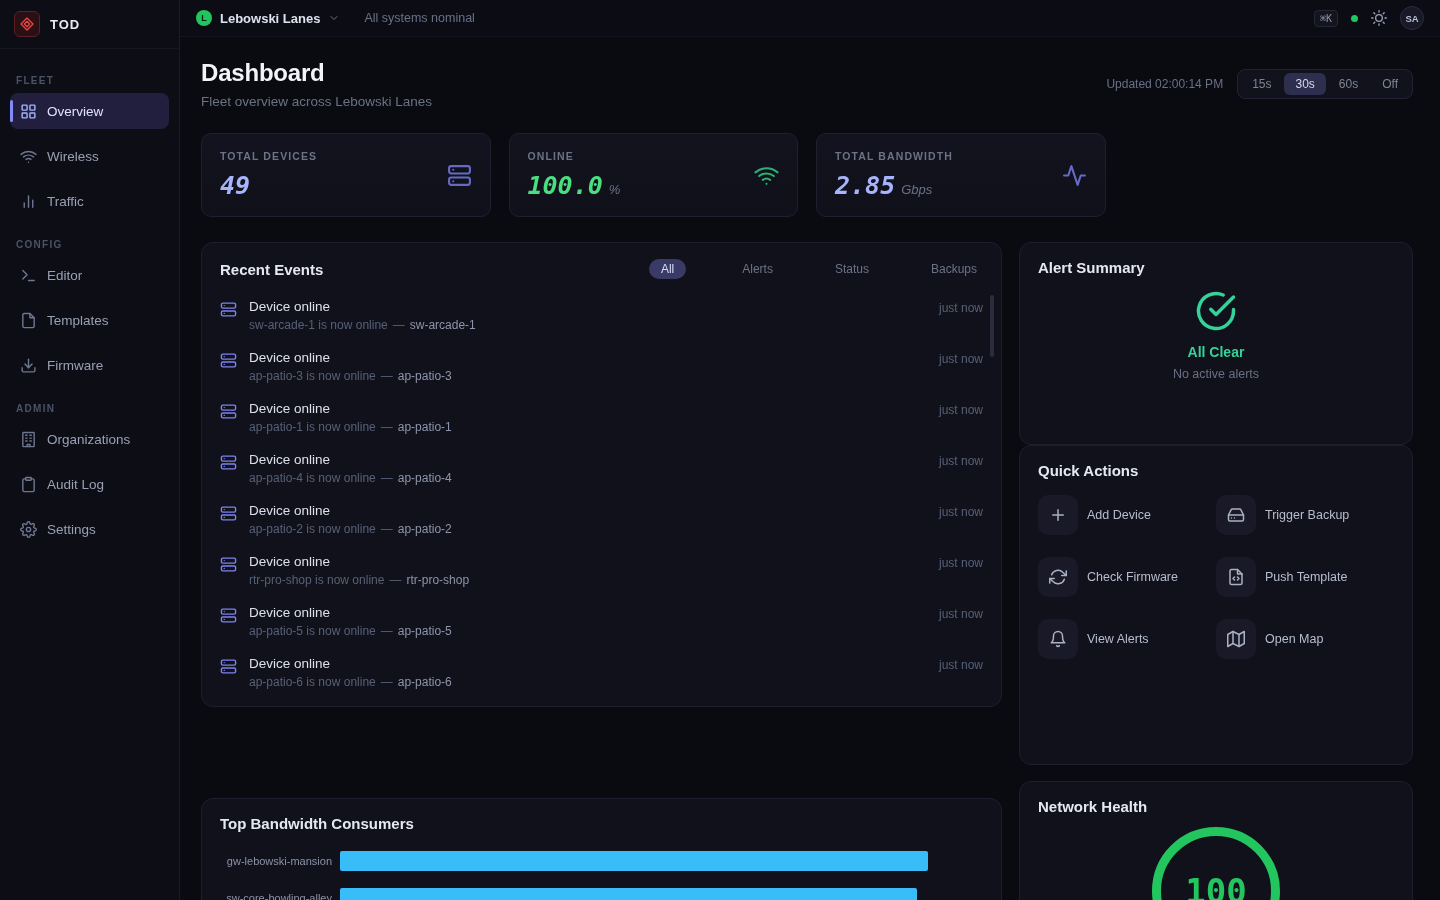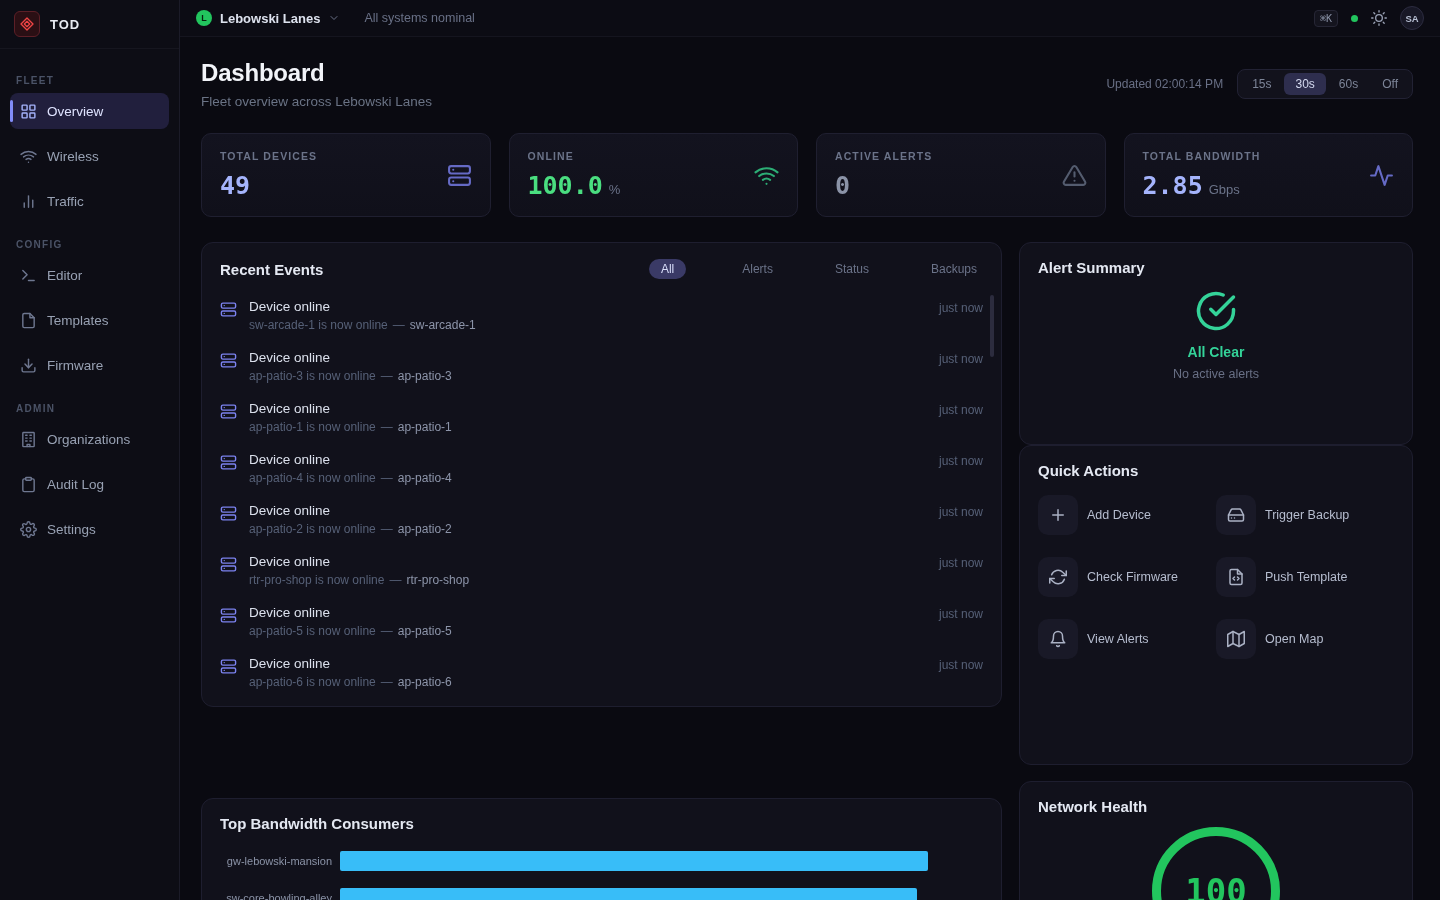--- a/index.html
+++ b/index.html
@@ -54,21 +54,21 @@
   .page-subtitle { font-size: 13.5px; color: #6a7385; margin-top: 7px; }
   .header-right { display: flex; align-items: center; gap: 14px; }
   .updated { font-size: 12px; color: #697086; }
   .segmented { display: flex; background: #12121c; border: 1px solid #222234; border-radius: 8px; padding: 3px; gap: 2px; }
   .seg-btn { color: #7d8598; font-size: 12px; padding: 4px 11px; border-radius: 6px; }
   .seg-btn.active { background: #2e2e4e; color: #d5daf0; }
 
   .stats-grid { display: grid; grid-template-columns: repeat(4, 1fr); gap: 18px; margin-top: 24px; }
   .stat-card { background: linear-gradient(180deg, #13131f, #10101a); border: 1px solid #1f1f30; border-radius: 10px; padding: 14px 18px; height: 84px; display: flex; justify-content: space-between; align-items: center; }
   .stat-label { font-size: 10.5px; font-weight: 700; letter-spacing: 1.1px; color: #6b7389; }
-  .stat-value-row { margin-top: 9px; display: flex; align-items: baseline; gap: 6px; }
+  .stat-value-row { margin-top: 9px; display: flex; align-items: baseline; gap: 6px; font-style: italic; }
   .stat-value { font-family: "DejaVu Sans Mono", monospace; font-size: 25px; font-weight: 600; }
   .stat-unit { font-size: 13px; color: #6b7389; }
   .stat-icon { display: flex; opacity: 0.9; }
   .stat-icon svg { width: 25px; height: 25px; }
 
   .grid-main { display: grid; grid-template-columns: 1fr 394px; gap: 17px; margin-top: 25px; align-items: start; }
   .panel { background: #11111b; border: 1px solid #1e1e2f; border-radius: 12px; padding: 16px 18px; }
   .panel-title { font-size: 15px; font-weight: 600; color: #e4e8f2; }
   .panel-header { display: flex; align-items: center; justify-content: space-between; }
 
@@ -313,35 +313,20 @@
             <svg viewBox="0 0 24 24" fill="none" stroke="currentColor" stroke-width="2" stroke-linecap="round" stroke-linejoin="round">
               <path d="M1.42 9a16 16 0 0 1 21.16 0"></path>
               <path d="M5 12.55a11 11 0 0 1 14.08 0"></path>
               <path d="M8.53 16.11a6 6 0 0 1 6.95 0"></path>
               <line x1="12" y1="20" x2="12.01" y2="20"></line>
             </svg>
           </span>
         </div>
         <div class="stat-card">
           <div class="stat-left">
-            <div class="stat-label">ACTIVE ALERTS</div>
-            <div class="stat-value-row">
-              <span class="stat-value" style="color: rgb(139, 147, 167);">0</span>
-            </div>
-          </div>
-          <span class="icon stat-icon" style="display: flex; color: rgb(92, 101, 120);">
-            <svg viewBox="0 0 24 24" fill="none" stroke="currentColor" stroke-width="2" stroke-linecap="round" stroke-linejoin="round">
-              <path d="M10.29 3.86 1.82 18a2 2 0 0 0 1.71 3h16.94a2 2 0 0 0 1.71-3L13.71 3.86a2 2 0 0 0-3.42 0z"></path>
-              <line x1="12" y1="9" x2="12" y2="13"></line>
-              <line x1="12" y1="17" x2="12.01" y2="17"></line>
-            </svg>
-          </span>
-        </div>
-        <div class="stat-card">
-          <div class="stat-left">
             <div class="stat-label">TOTAL BANDWIDTH</div>
             <div class="stat-value-row">
               <span class="stat-value" style="color: rgb(165, 180, 252);">2.85</span>
               <span class="stat-unit">Gbps</span>
             </div>
           </div>
           <span class="icon stat-icon" style="display: flex; color: rgb(111, 116, 216);">
             <svg viewBox="0 0 24 24" fill="none" stroke="currentColor" stroke-width="2" stroke-linecap="round" stroke-linejoin="round">
               <polyline points="22 12 18 12 15 21 9 3 6 12 2 12"></polyline>
             </svg>

